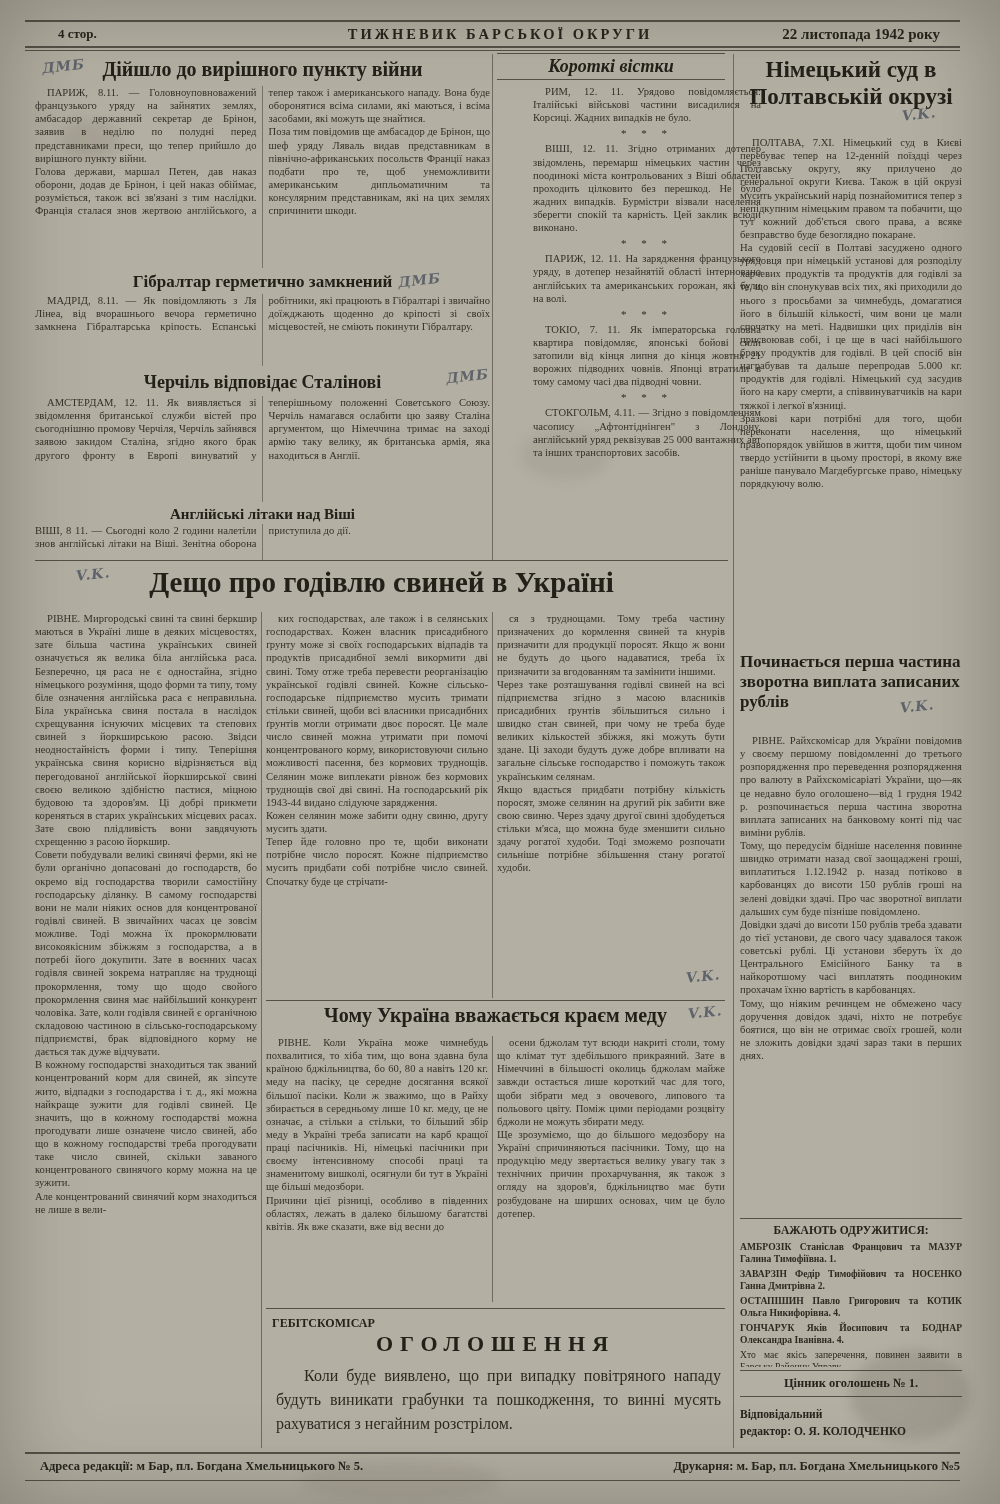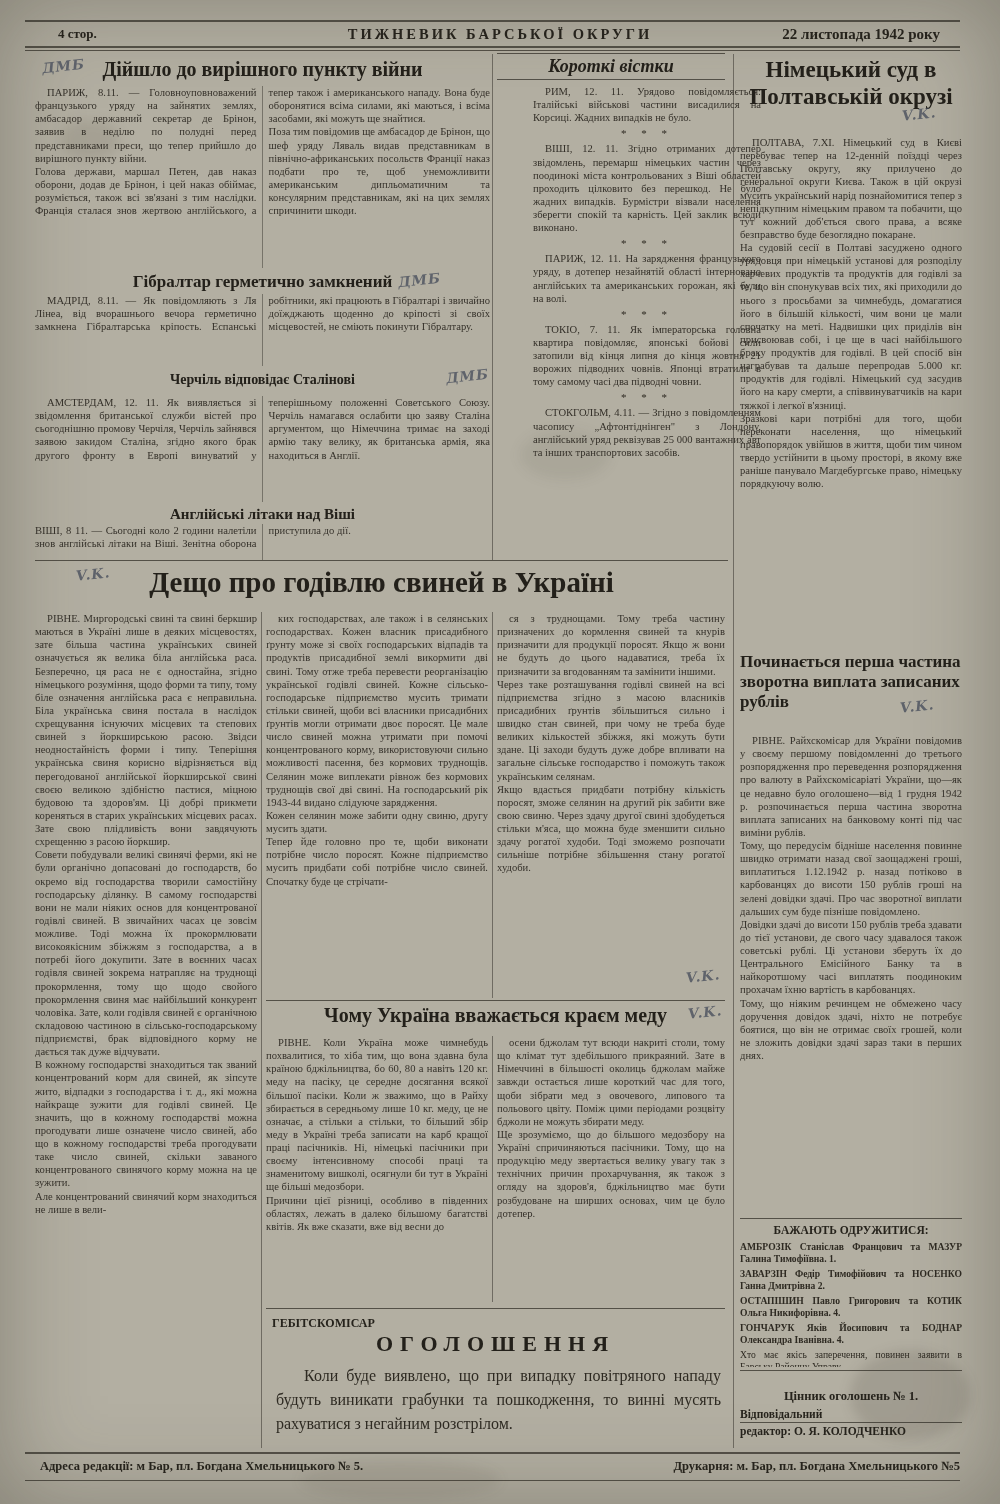--- a/index.html
+++ b/index.html
@@ -56,21 +56,21 @@
   <div class="abs hrule" style="left:25px;top:50px;width:935px;"></div>
 
   <div class="abs headline" style="left:35px;top:58px;width:455px;font-size:20px;">Дійшло до вирішного пункту війни</div>
   <div class="abs body-text two-col" style="left:35px;top:86px;width:455px;height:182px;">ПАРИЖ, 8.11. — Головноуповноважений французького уряду на зайнятих землях, амбасадор державний секретар де Брінон, заявив в неділю по полудні перед представниками преси, що тепер прийшло до вирішного пункту війни.
 Голова держави, маршал Петен, дав наказ оборони, додав де Брінон, і цей наказ обіймає, розуміється, також всі зв'язані з тим наслідки. Франція сталася знов жертвою англійського, а тепер також і американського нападу. Вона буде оборонятися всіма силами, які маються, і всіма засобами, які можуть ще знайтися.
 Поза тим повідомив ще амбасадор де Брінон, що шеф уряду Ляваль видав представникам в північно-африканських посольств Франції наказ подбати про те, щоб унеможливити американським дипльоматичним та консулярним представникам, які на цих землях спричинити шкоди.</div>
 
   <div class="abs headline" style="left:35px;top:272px;width:455px;font-size:17px;">Гібралтар герметично замкнений</div>
   <div class="abs body-text two-col" style="left:35px;top:294px;width:455px;height:72px;">МАДРІД, 8.11. — Як повідомляють з Ля Лінеа, від вчорашнього вечора герметично замкнена Гібралтарська кріпость. Еспанські робітники, які працюють в Гібралтарі і звичайно доїжджають щоденно до кріпості зі своїх місцевостей, не сміють покинути Гібралтару.</div>
 
-  <div class="abs headline" style="left:35px;top:372px;width:455px;font-size:14px;">Черчіль відповідає Сталінові</div>
+  <div class="abs headline" style="left:35px;top:372px;width:455px;font-size:18px;">Черчіль відповідає Сталінові</div>
   <div class="abs body-text two-col" style="left:35px;top:396px;width:455px;height:106px;">АМСТЕРДАМ, 12. 11. Як виявляється зі звідомлення британської служби вістей про сьогоднішню промову Черчіля, Черчіль зайнявся заявою закидом Сталіна, згідно якого брак другого фронту в Европі винуватий у теперішньому положенні Советського Союзу. Черчіль намагався ослабити цю заяву Сталіна аргументом, що Німеччина тримає на заході армію таку велику, як британська армія, яка находиться в Англії.</div>
 
   <div class="abs headline" style="left:35px;top:506px;width:455px;font-size:15px;">Англійські літаки над Віші</div>
   <div class="abs body-text two-col" style="left:35px;top:524px;width:455px;height:36px;text-indent:0;">ВІШІ, 8 11. — Сьогодні коло 2 години налетіли знов англійські літаки на Віші. Зенітна оборона приступила до дії.</div>
 
   <div class="abs hrule" style="left:497px;top:53px;width:228px;"></div>
   <div class="abs headline" style="left:497px;top:56px;width:228px;font-size:18px;font-style:italic;">Короткі вістки</div>
   <div class="abs hrule" style="left:497px;top:79px;width:228px;"></div>
   <div class="abs" style="left:497px;top:85px;width:228px;height:474px;overflow:hidden;margin-left:36px;">
     <div class="shortnews-item">РИМ, 12. 11. Урядово повідомляється: Італійські військові частини висадилися на Корсиці. Жадних випадків не було.</div>
@@ -123,21 +123,21 @@
   <div class="abs hrule" style="left:740px;top:1218px;width:222px;"></div>
   <div class="abs" style="left:740px;top:1224px;width:222px;text-align:center;font-weight:bold;font-size:11.5px;color:#26231c;">БАЖАЮТЬ ОДРУЖИТИСЯ:</div>
   <div class="abs" style="left:740px;top:1241px;width:222px;height:126px;overflow:hidden;">
     <div class="marriage-item">АМБРОЗІК Станіслав Францович та МАЗУР Галина Тимофіївна.  1.</div>
     <div class="marriage-item">ЗАВАРЗІН Федір Тимофійович та НОСЕНКО Ганна Дмитрівна  2.</div>
     <div class="marriage-item">ОСТАПІШИН Павло Григорович та КОТИК Ольга Никифорівна.  4.</div>
     <div class="marriage-item">ГОНЧАРУК Яків Йосипович та БОДНАР Олександра Іванівна.  4.</div>
     <div class="marriage-item" style="font-weight:normal;">Хто має якісь заперечення, повинен заявити в Барську Районну Управу</div>
   </div>
 
-  <div class="abs" style="left:740px;top:1370px;width:222px;text-align:center;font-weight:bold;font-size:12.5px;color:#26231c;border-top:1px solid rgba(43,40,33,.7);border-bottom:1px solid rgba(43,40,33,.7);padding:18px 0;">Цінник оголошень № 1.</div>
+  <div class="abs" style="left:740px;top:1370px;width:222px;text-align:center;font-weight:bold;font-size:12.5px;color:#26231c;border-top:1px solid rgba(43,40,33,.7);border-bottom:1px solid rgba(43,40,33,.7);padding:5px 0;">Цінник оголошень № 1.</div>
 
   <div class="abs" style="left:740px;top:1406px;width:222px;font-weight:bold;font-size:11.5px;color:#26231c;white-space:pre-line;line-height:1.5;">Відповідальний
 редактор: О. Я. КОЛОДЧЕНКО</div>
 
   <div class="abs hrule thick" style="left:25px;top:1452px;width:935px;"></div>
   <div class="abs footer-text" style="left:40px;top:1459px;width:560px;">Адреса редакції: м Бар, пл. Богдана Хмельницького № 5.</div>
   <div class="abs footer-text" style="left:600px;top:1459px;width:360px;text-align:right;">Друкарня: м. Бар, пл. Богдана Хмельницького №5</div>
   <div class="abs hrule" style="left:25px;top:1480px;width:935px;"></div>
 
   <div class="abs vrule" style="left:492px;top:54px;height:506px;"></div>

